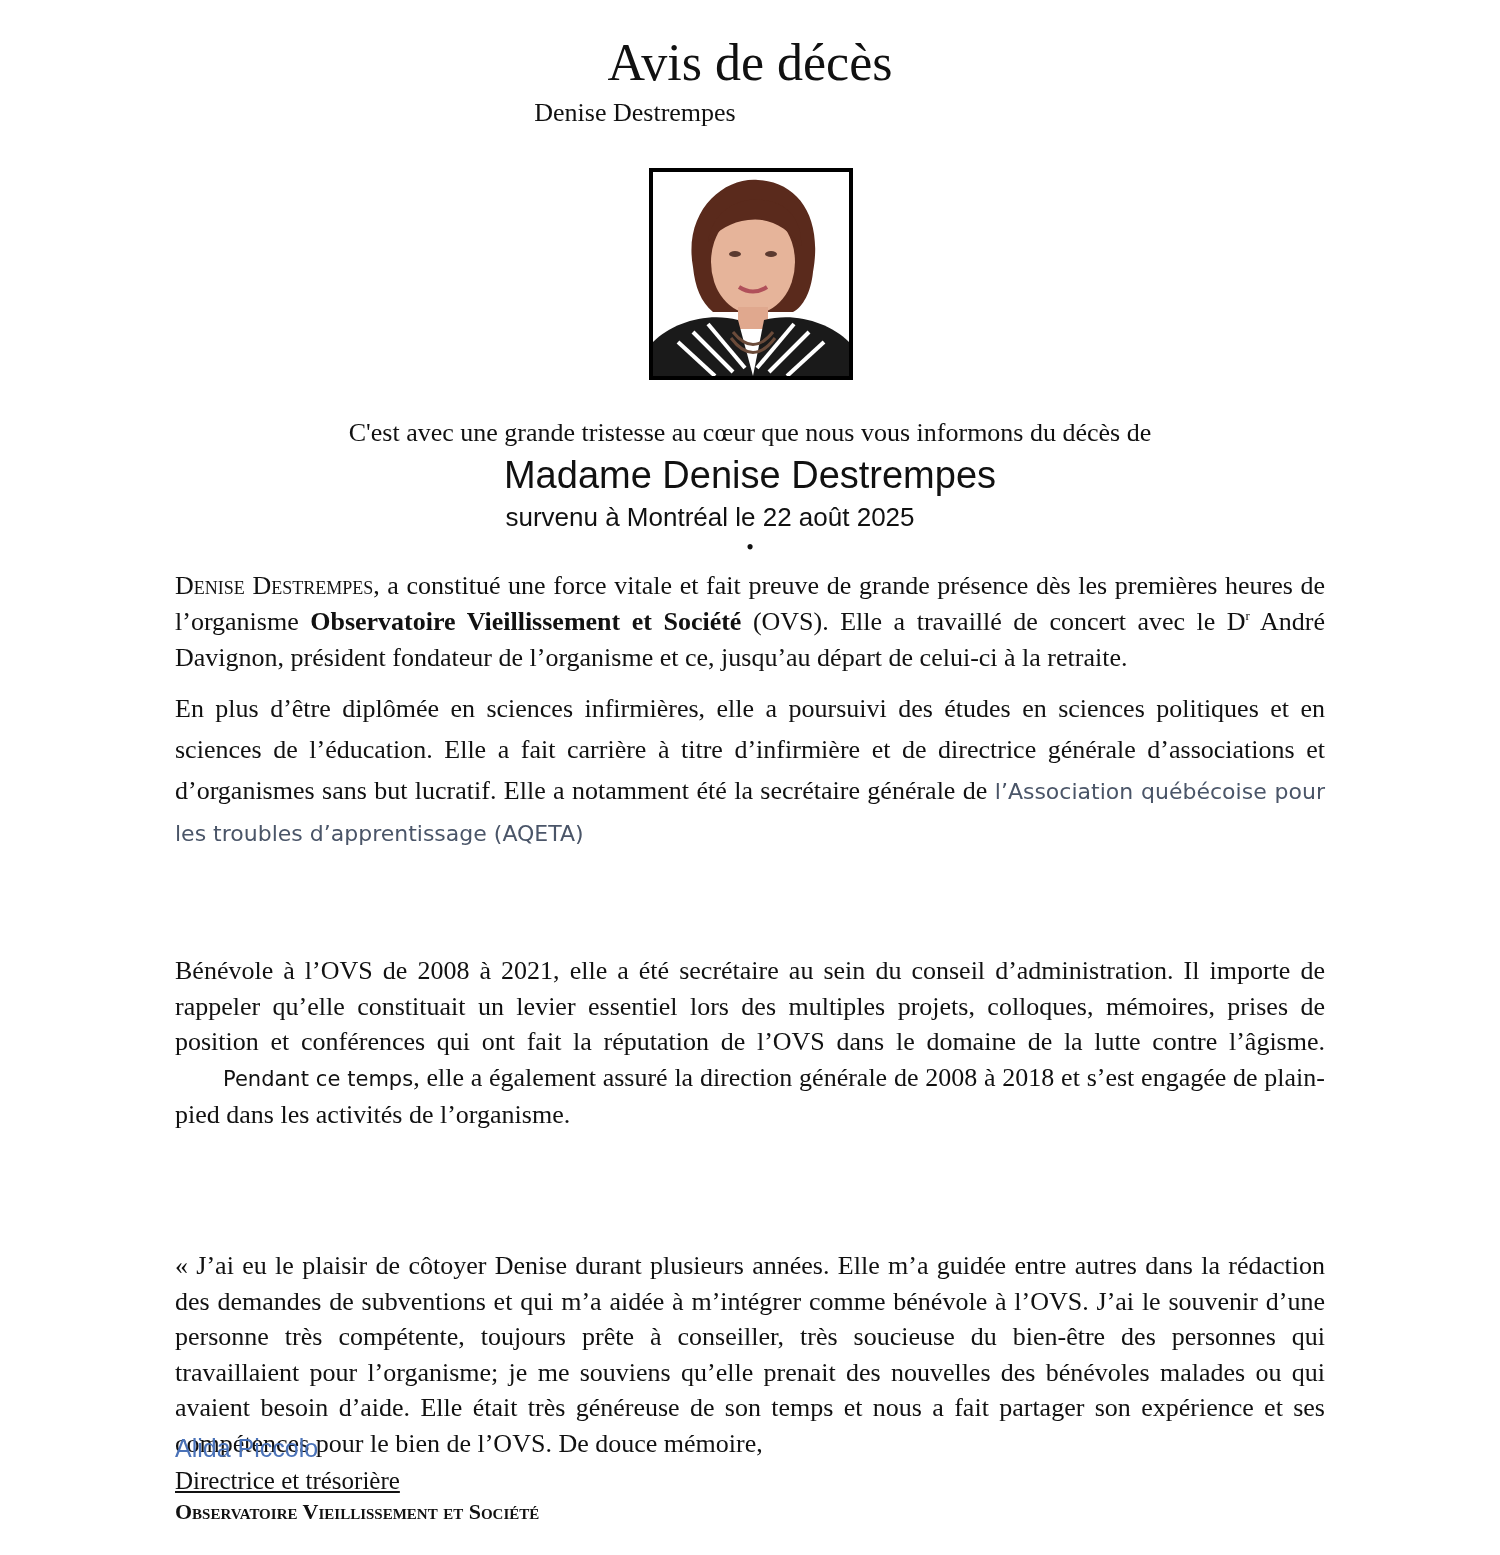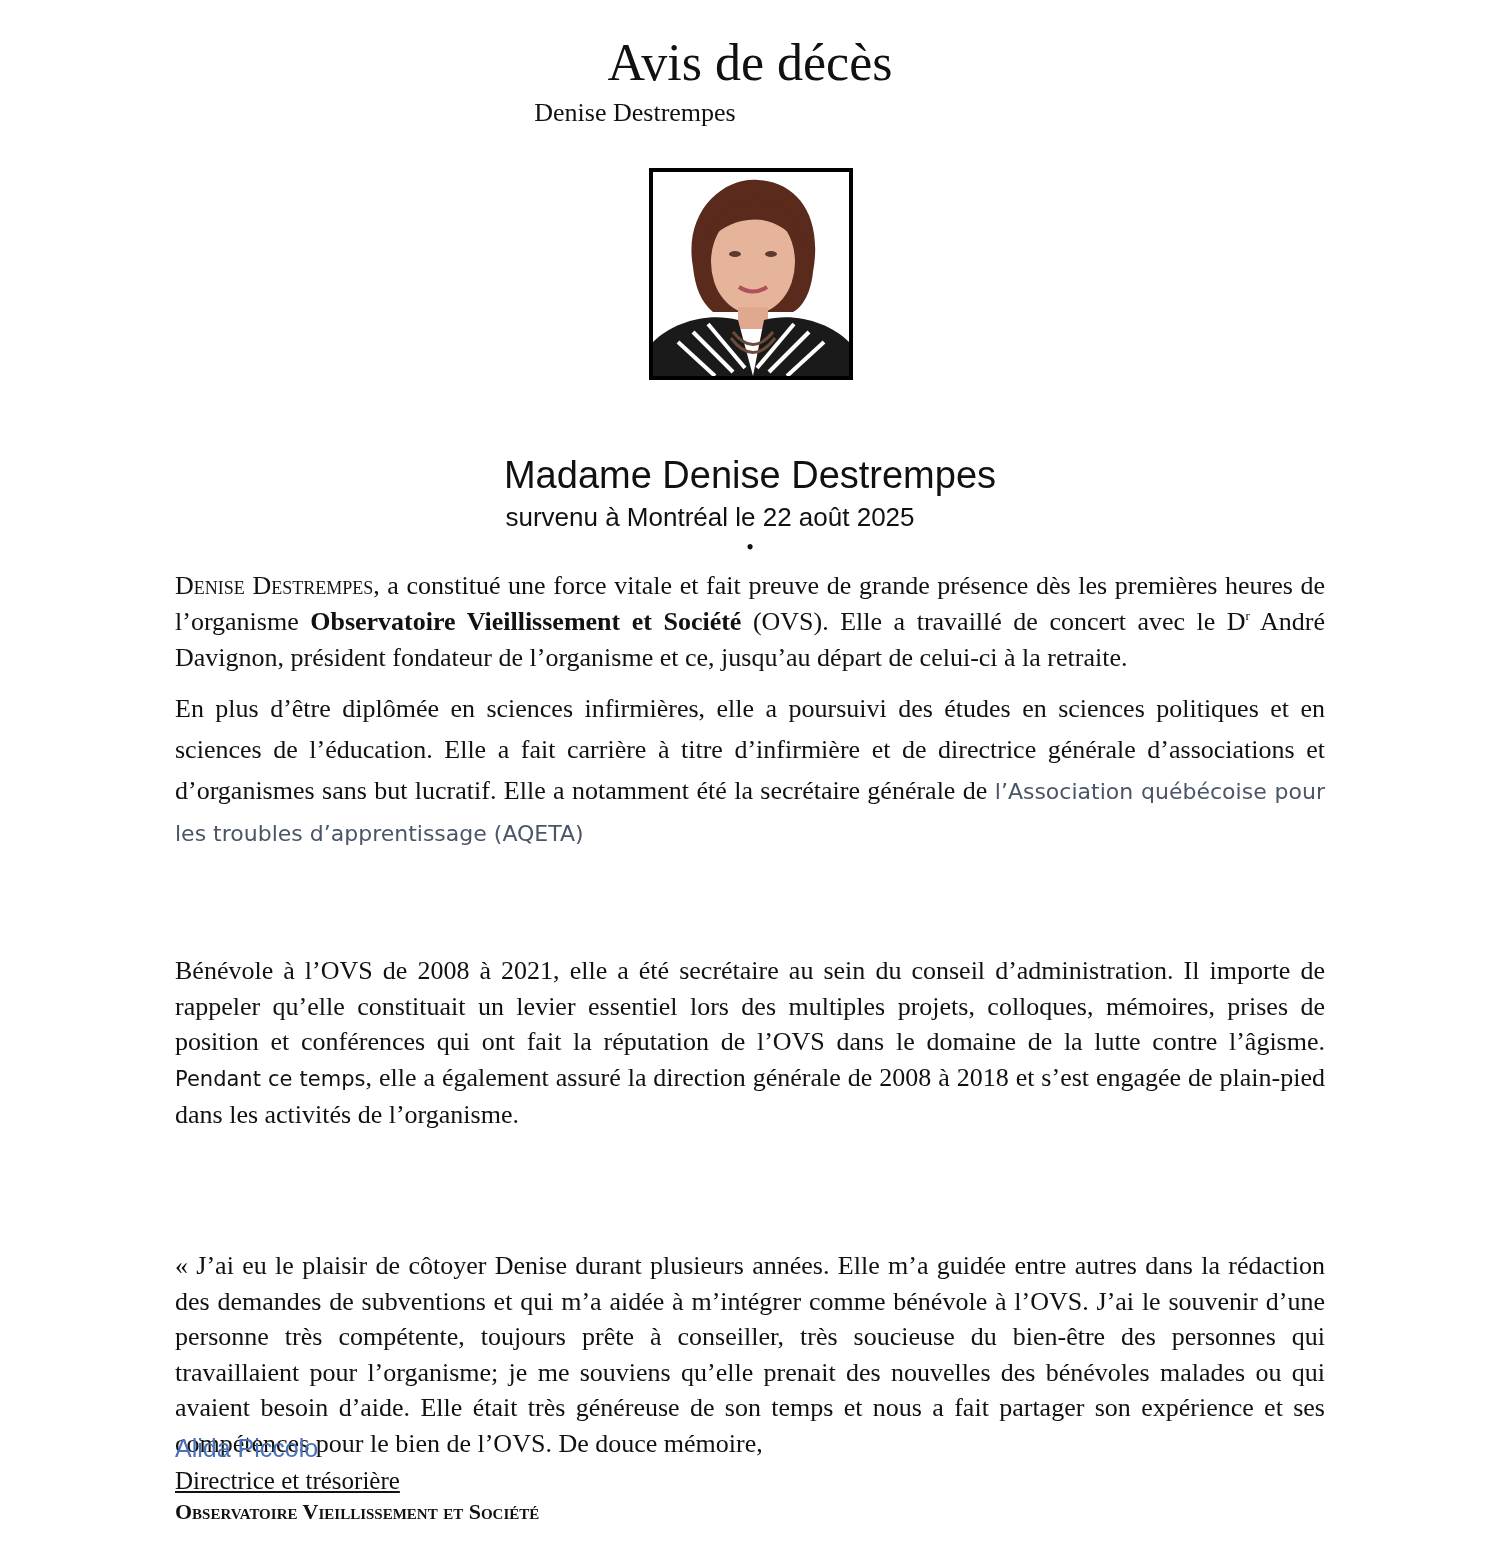--- a/index.html
+++ b/index.html
@@ -14,21 +14,21 @@
   .place { position: absolute; top: 500px; left: 0; width: 1420px; font-family: Liberation Sans, sans-serif; font-size: 26px; line-height: 34px; }
   .bullet { position: absolute; top: 536px; left: 0; width: 1500px; font-size: 18px; line-height: 24px; }
   .para { position: absolute; left: 175px; width: 1150px; font-family: "Liberation Serif", serif; font-size: 26px; text-align: justify; text-align-last: left; }
   .p1 { top: 568px; line-height: 36px; }
   .p2 { top: 688px; line-height: 41px; }
   .p3 { top: 953px; line-height: 35.5px; }
   .quote { top: 1248px; line-height: 35.5px; }
   .sc { font-variant: small-caps; font-weight: normal; }
   .b { font-weight: bold; }
   .link { font-family: "DejaVu Sans", sans-serif; font-size: 22px; color: #4a5568; }
-  .sans { font-family: "DejaVu Sans", sans-serif; font-size: 21px; }
+  .sans { font-family: "DejaVu Sans", sans-serif; font-size: 21px; margin-left: 48px; }
   sup { font-size: 13px; vertical-align: super; line-height: 0; }
   .sig-name { position: absolute; left: 175px; top: 1432px; font-family: Liberation Sans, sans-serif; font-size: 25px; color: #4a72b8; line-height: 32px; }
   .sig-role { position: absolute; left: 175px; top: 1465px; font-family: "Liberation Serif", serif; font-size: 25px; line-height: 32px; text-decoration: underline; }
   .sig-org { position: absolute; left: 175px; top: 1497px; font-family: "Liberation Serif", serif; font-size: 22px; line-height: 30px; font-variant: small-caps; font-weight: bold; }
 </style>
 </head>
 <body>
 
 <div class="page">
 
@@ -61,20 +61,21 @@
         <line x1="156" y1="160" x2="116" y2="200"></line>
         <line x1="141" y1="152" x2="104" y2="196"></line>
         <line x1="171" y1="170" x2="134" y2="204"></line>
       </g>
 
       <path d="M80 160 Q100 185 120 160" stroke="#6b4b3a" stroke-width="3" fill="none"></path>
       <path d="M78 166 Q100 195 122 166" stroke="#6b4b3a" stroke-width="3" fill="none"></path>
     </svg>
   </div>
 
+  <div class="intro center">C'est avec une grande tristesse au cœur que nous vous informons du décès de</div>
   <div class="name-big center">Madame Denise Destrempes</div>
   <div class="place center">survenu à Montréal le 22 août 2025</div>
   <div class="bullet center">•</div>
 
   <div class="para p1"><span class="sc">Denise Destrempes,</span><span> a constitué une force vitale et fait preuve de grande présence dès les premières heures de l’organisme </span><span class="b">Observatoire Vieillissement et Société</span><span> (OVS). Elle a travaillé de concert avec le D</span><sup>r</sup><span> André Davignon, président fondateur de l’organisme et ce, jusqu’au départ de celui-ci à la retraite.</span></div>
 
   <div class="para p2"><span>En plus d’être diplômée en sciences infirmières, elle a poursuivi des études en sciences politiques et en sciences de l’éducation. Elle a fait carrière à titre d’infirmière et de directrice générale d’associations et d’organismes sans but lucratif. Elle a notamment été la secrétaire générale de </span><span class="link">l’Association québécoise pour les troubles d’apprentissage (AQETA)</span></div>
 
   <div class="para p3"><span>Bénévole à l’OVS de 2008 à 2021, elle a été secrétaire au sein du conseil d’administration. Il importe de rappeler qu’elle constituait un levier essentiel lors des multiples projets, colloques, mémoires, prises de position et conférences qui ont fait la réputation de l’OVS dans le domaine de la lutte contre l’âgisme. </span><span class="sans">Pendant ce temps</span><span>, elle a également assuré la direction générale de 2008 à 2018 et s’est engagée de plain-pied dans les activités de l’organisme.</span></div>
 

